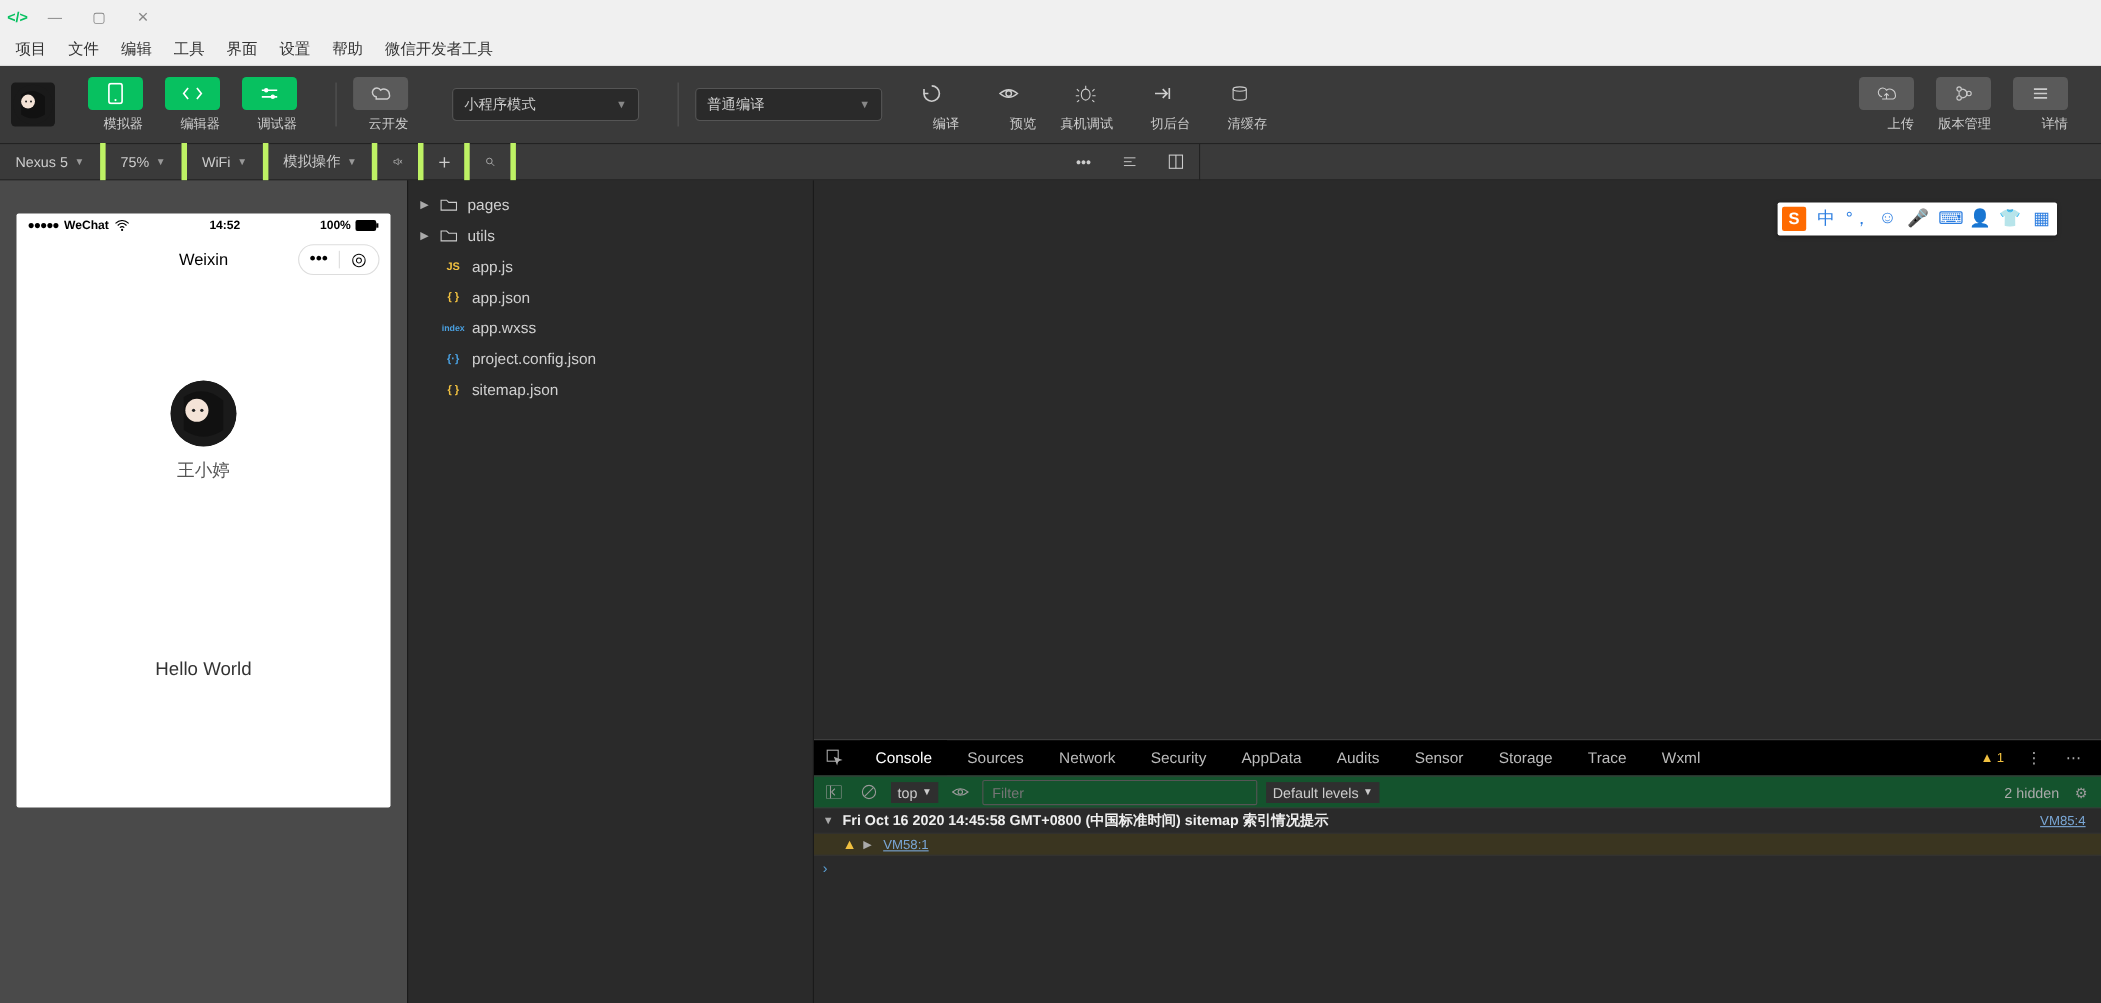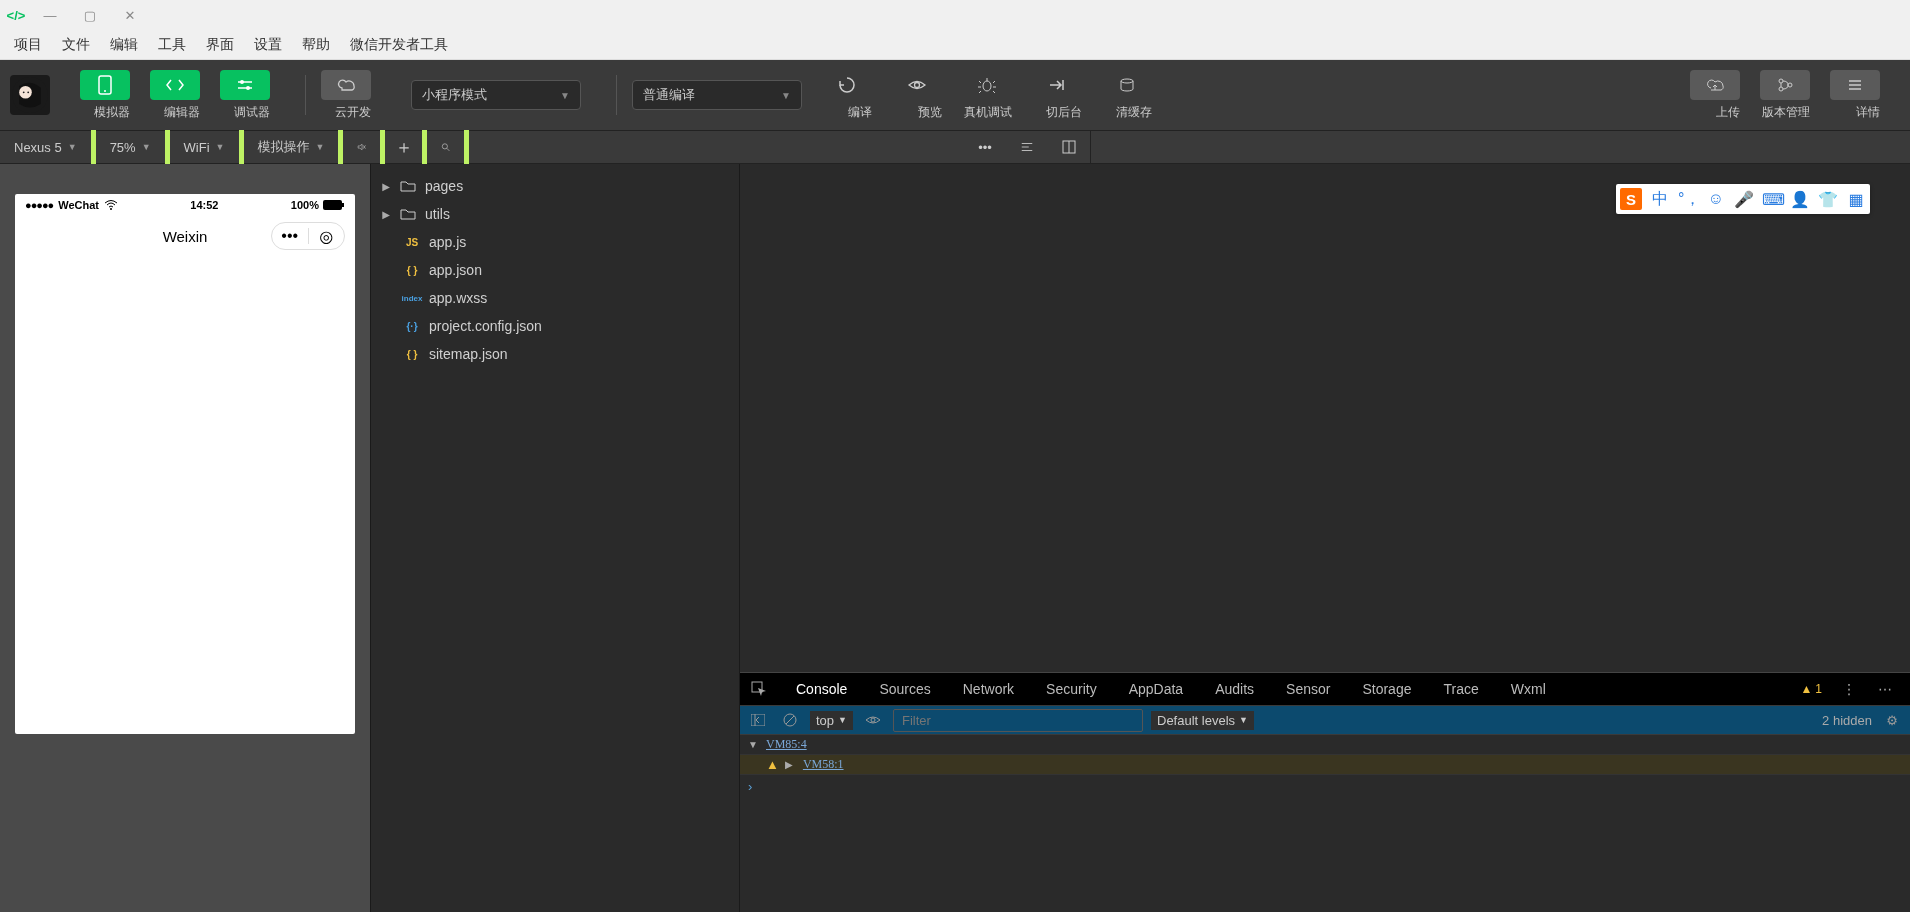--- a/index.html
+++ b/index.html
@@ -77,31 +77,31 @@
 .ime .ii{color:#2b7de0;font-size:16px;width:20px;text-align:center;}
 
 
 .devtools{height:240px;display:flex;flex-direction:column;border-top:1px solid #444;}
 .dttabs{height:32px;background:#000000;display:flex;align-items:center;padding:0 6px;gap:4px;}
 .dttabs .pick{width:26px;height:26px;display:flex;align-items:center;justify-content:center;color:#aaa;margin-right:6px;}
 .dttab{padding:0 14px;height:32px;display:flex;align-items:center;color:#bbb;font-size:14px;cursor:default;}
 .dttab.active{background:#000;color:#fff;}
 .dttabs .flex{flex:1;}
 .dttabs .warn{color:#f0c040;font-size:12px;margin-right:10px;display:flex;align-items:center;gap:3px;}
-.dttool{height:30px;background:#0c4a6e;border-top:1px solid #3a3a3a;border-bottom:1px solid #3a3a3a;display:flex;align-items:center;padding:0 6px;gap:8px;color:#aaa;font-size:13px;}
+.dttool{height:30px;background:#14532d;border-top:1px solid #3a3a3a;border-bottom:1px solid #3a3a3a;display:flex;align-items:center;padding:0 6px;gap:8px;color:#aaa;font-size:13px;}
 .dttool .ico{width:24px;height:24px;display:flex;align-items:center;justify-content:center;color:#999;}
 .dttool select,.dttool .sel{background:#2f2f2f;border:none;color:#ccc;font-size:13px;padding:2px 6px;}
 .dttool .sel{display:flex;align-items:center;gap:4px;}
 .dttool input{background:transparent;border:1px solid #555;color:#ccc;padding:3px 8px;font-size:13px;width:250px;border-radius:2px;}
 .dttool .flex{flex:1;}
 .console{flex:1;background:#2a2a2a;font-family:Consolas,monospace;font-size:13px;overflow:hidden;}
 .cline{display:flex;align-items:center;padding:2px 8px;gap:6px;border-bottom:1px solid #333;}
 .cline .exp{color:#aaa;width:12px;font-size:10px;}
 .cline .msg{flex:1;color:#ddd;white-space:pre;}
-.cline .src{color:#7aa7d6;text-decoration:underline;font-size:12px;padding-right:6px;font-family:Liberation Serif, serif;}
+.cline .src{color:#7aa7d6;text-decoration:underline;font-size:12px;padding-right:6px;}
 .cline.head .msg{font-weight:bold;color:#eee;}
 .cline.warn{background:#3a3520;}
 .cline.warn .wico{color:#f0c040;}
 .cline.warn .msg{color:#f0e0a0;}
 .prompt{padding:4px 8px;color:#5a9fd4;}
 </style>
 </head>
 <body>
 
 <div class="titlebar">
@@ -327,20 +327,33 @@
             </svg>
           </span>
       </div>
       <div class="pnav">
         <span>Weixin</span>
         <div class="capsule">
           <div class="half">•••</div>
           <div class="vline"></div>
           <div class="half">◎</div>
         </div>
+      </div>
+      <div class="pcontent">
+        <div class="pavatar">
+            <svg viewBox="0 0 40 40" width="60" height="60">
+              <circle cx="20" cy="20" r="20" fill="#1a1a1a"></circle>
+              <path d="M8 10 Q20 2 32 12 L32 30 Q20 38 8 30 Z" fill="#111"></path>
+              <circle cx="16" cy="18" r="7" fill="#f4e3d7"></circle>
+              <circle cx="14" cy="18" r="1" fill="#222"></circle>
+              <circle cx="19" cy="18" r="1" fill="#222"></circle>
+            </svg>
+          </div>
+        <div class="pname">王小婷</div>
+        <div class="phello">Hello World</div>
       </div>
     </div>
   </div>
 
   <div class="editcol">
     <div class="explorer">
       <div class="erow">
           <span class="chev">▶</span>
           <span class="fico folder">
             <svg width="16" height="12" viewBox="0 0 16 12">
@@ -451,20 +464,21 @@
             <span>Default levels</span> 
             <span style="font-size:9px">▼</span>
           </div>
         <div class="flex"></div>
         <span>2 hidden</span>
         <div class="ico">⚙</div>
       </div>
       <div class="console">
         <div class="cline head">
           <span class="exp">▼</span>
+          <span class="msg">Fri Oct 16 2020 14:45:58 GMT+0800 (中国标准时间) sitemap 索引情况提示</span>
           <span class="src">VM85:4</span>
         </div>
         <div class="cline warn">
           <span class="exp"></span>
           <span class="wico">▲</span>
           <span class="exp">▶</span>
           <span class="src">VM58:1</span>
         </div>
         <div class="prompt">›</div>
       </div>

